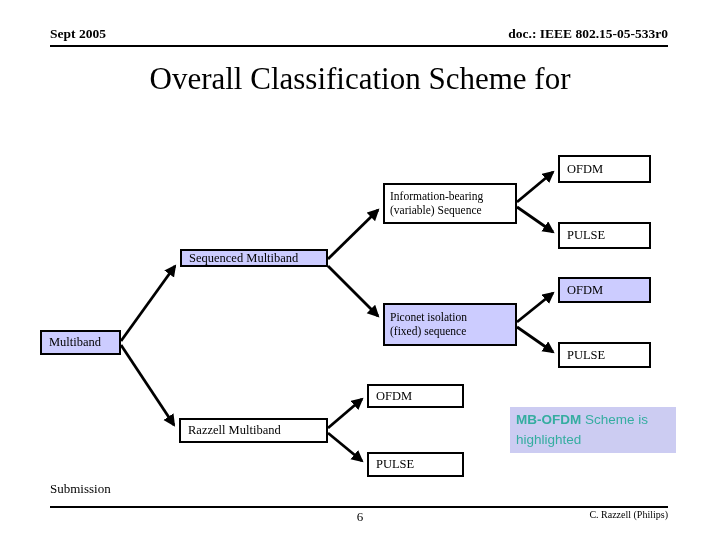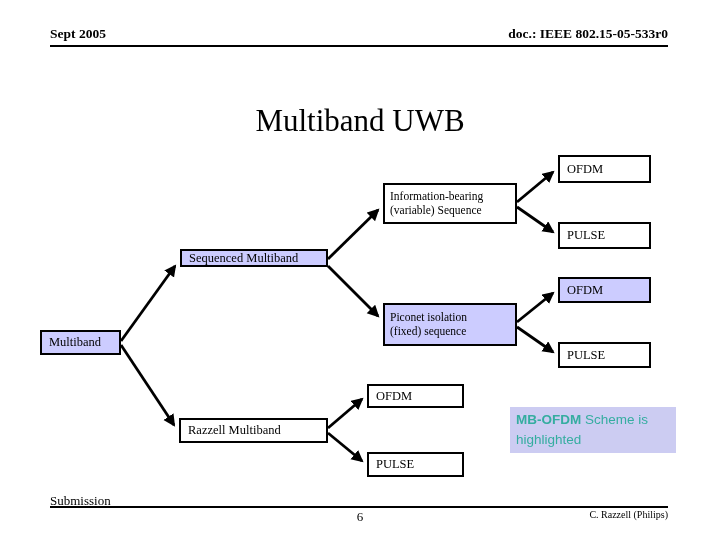--- a/index.html
+++ b/index.html
@@ -5,21 +5,21 @@
   html,body{margin:0;padding:0;}
   body{
     width:720px;height:540px;position:relative;background:#ffffff;
     font-family:"Liberation Serif", serif;color:#000;overflow:hidden;
   }
   
   .hdr-left{position:absolute;left:50px;top:26px;font-size:13.5px;font-weight:bold;}
   .hdr-right{position:absolute;right:52px;top:26px;font-size:13.5px;font-weight:bold;}
   .hdr-line{position:absolute;left:50px;top:45px;width:618px;height:2px;background:#000;}
   .ftr-line{position:absolute;left:50px;top:506px;width:618px;height:2px;background:#000;}
-  .ftr-left{position:absolute;left:50px;top:493px;font-size:13px;}
+  .ftr-left{position:absolute;left:50px;top:481px;font-size:13px;}
   .ftr-page{position:absolute;left:0;top:509px;width:720px;text-align:center;font-size:13px;}
   .ftr-right{position:absolute;right:52px;top:509px;font-size:10px;}
   
   .title{
     position:absolute;left:0;top:58px;width:720px;text-align:center;
     font-size:31px;line-height:42px;font-weight:normal;margin:0;
   }
   
   .arrows{position:absolute;left:0;top:0;width:720px;height:540px;z-index:1;}
   .box{
@@ -49,22 +49,22 @@
   }
   .note .emph{font-weight:bold;}
 </style>
 </head>
 <body>
 
 <div class="hdr-left">Sept 2005</div>
 <div class="hdr-right">doc.: IEEE 802.15-05-533r0</div>
 <div class="hdr-line"></div>
 
-<h1 class="title"><br>
-<span>Multiband UWB</span></h1>
+<h1 class="title"><span>Overall Classification Scheme for</span><br>
+</h1>
 
 <svg class="arrows" width="720" height="540" viewBox="0 0 720 540">
   <defs>
     <marker id="ah" markerUnits="userSpaceOnUse" markerWidth="13" markerHeight="13" refX="10" refY="6" orient="auto">
       <path d="M0,0 L12,6 L0,12 Z" fill="#000"></path>
     </marker>
   </defs>
   <g stroke="#000" stroke-width="2.8">
     <line x1="121" y1="341" x2="175" y2="266" marker-end="url(#ah)"></line>
     <line x1="121" y1="345" x2="174" y2="425" marker-end="url(#ah)"></line>

